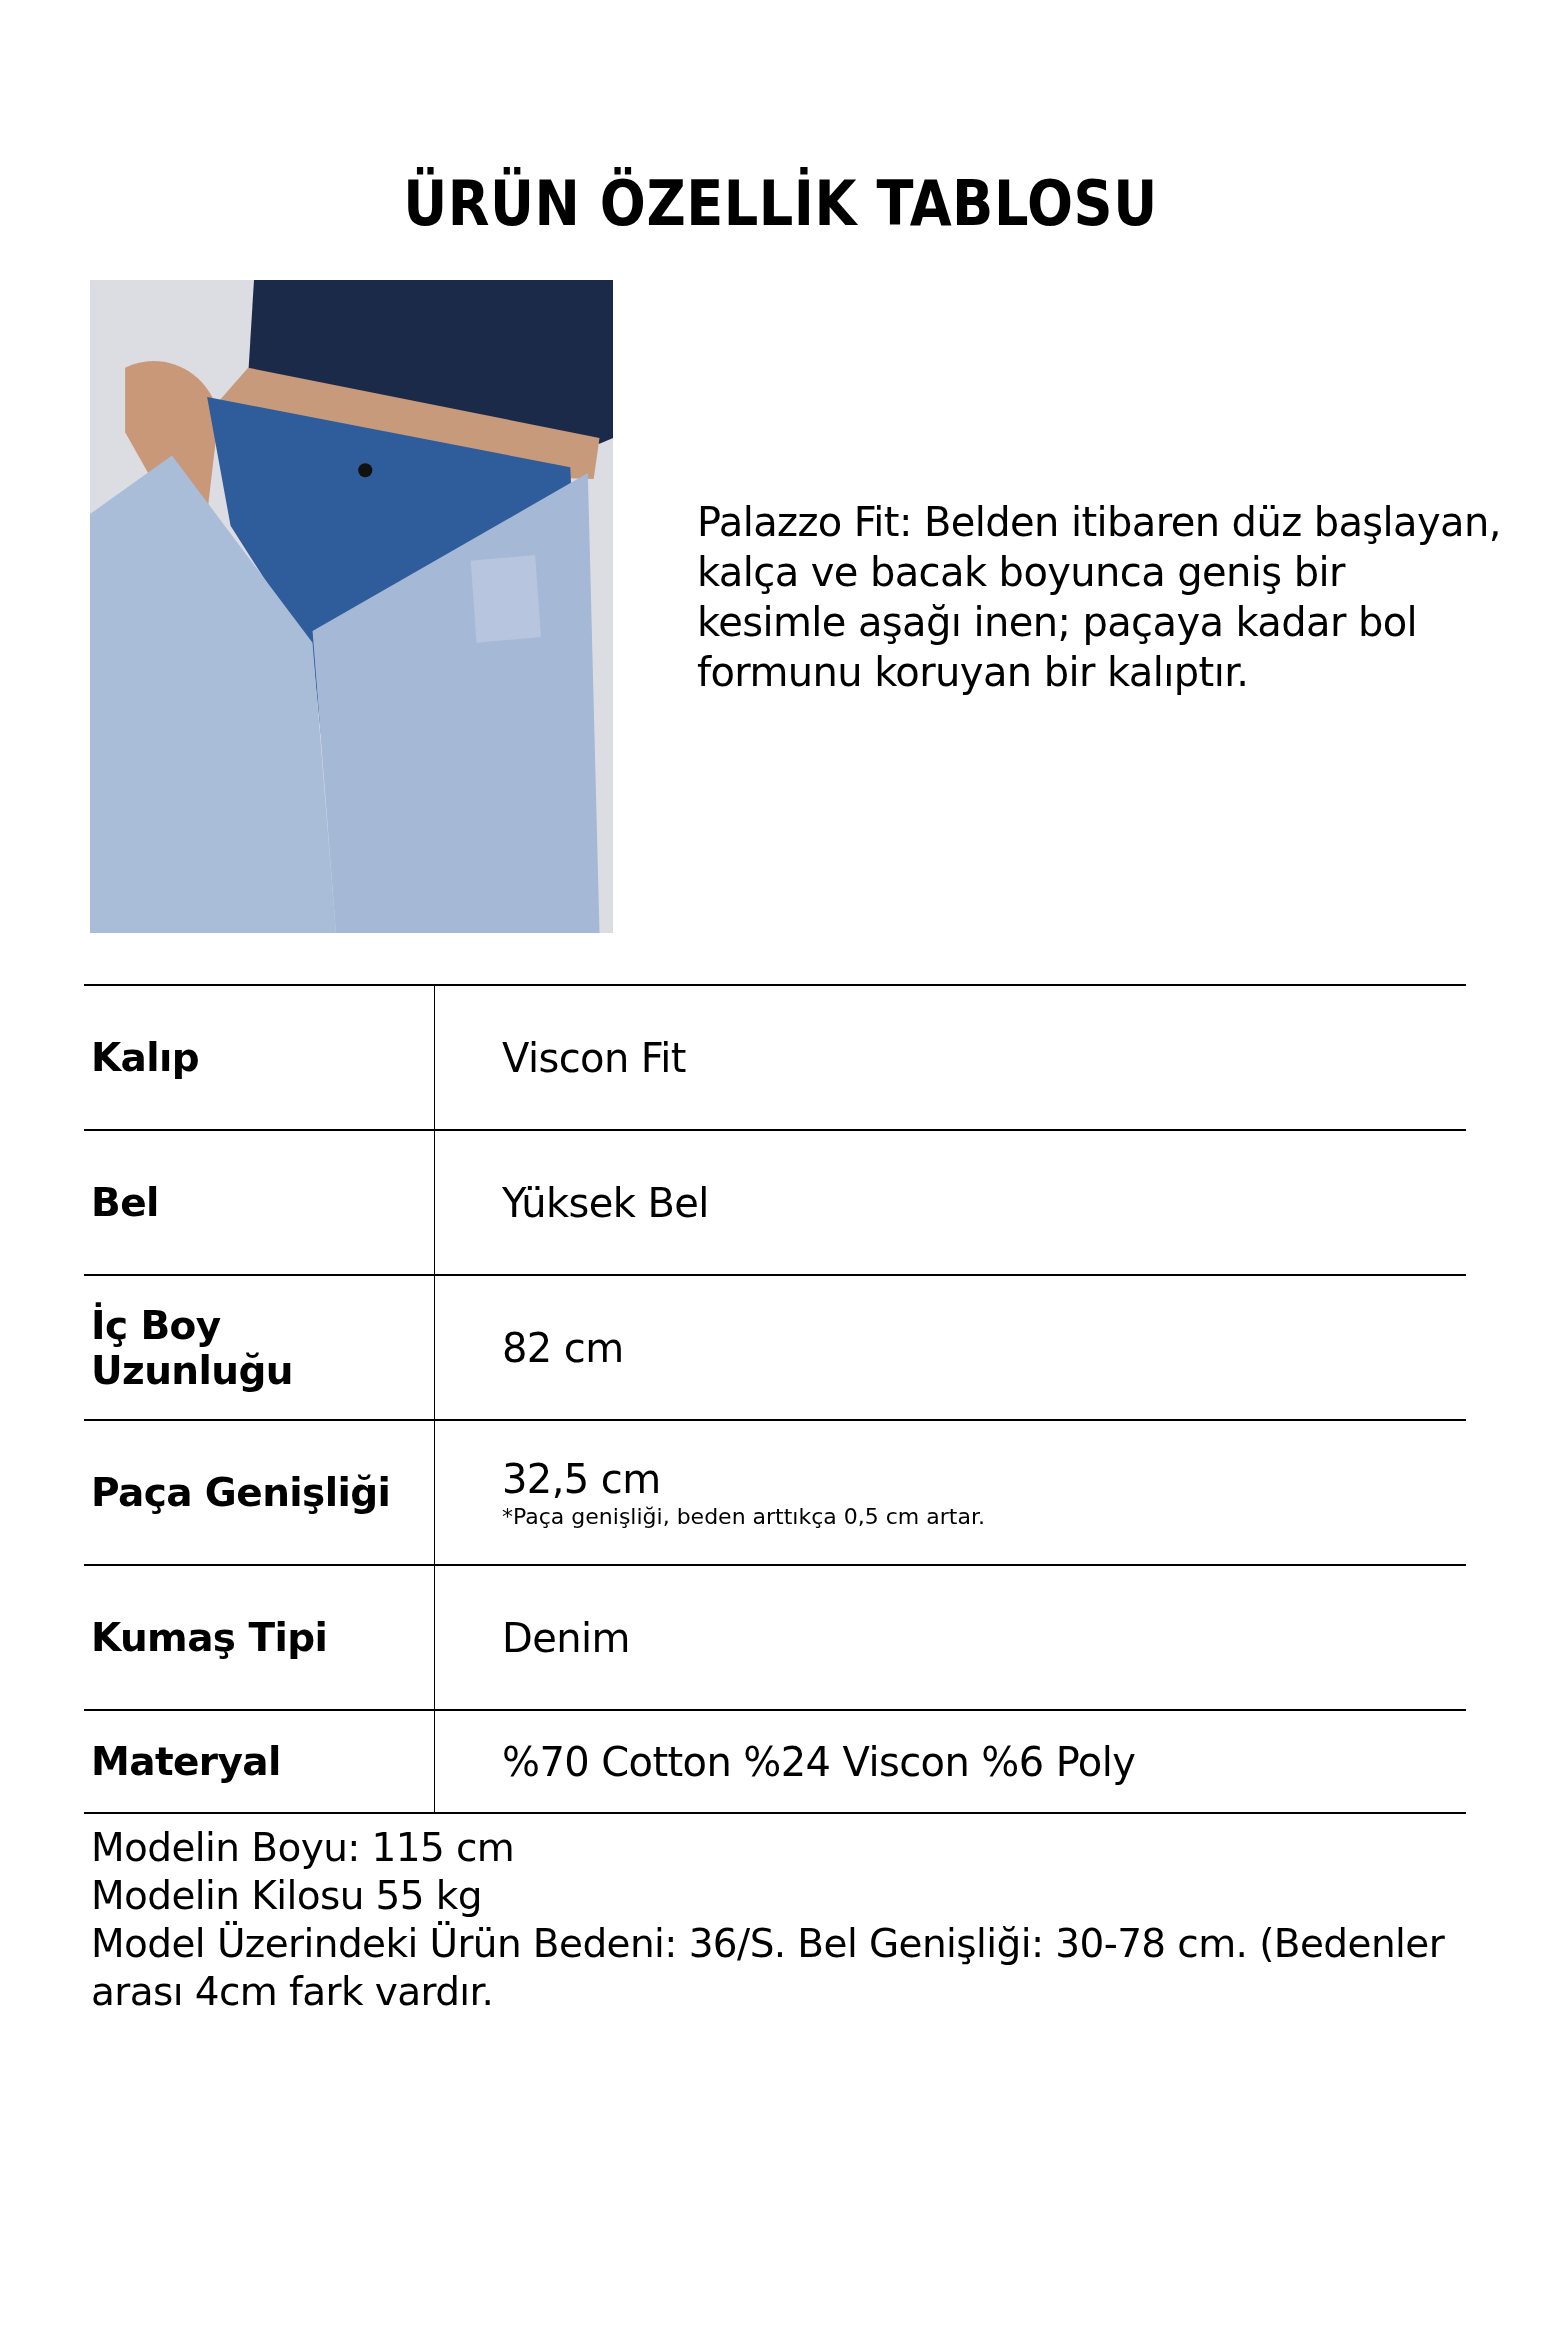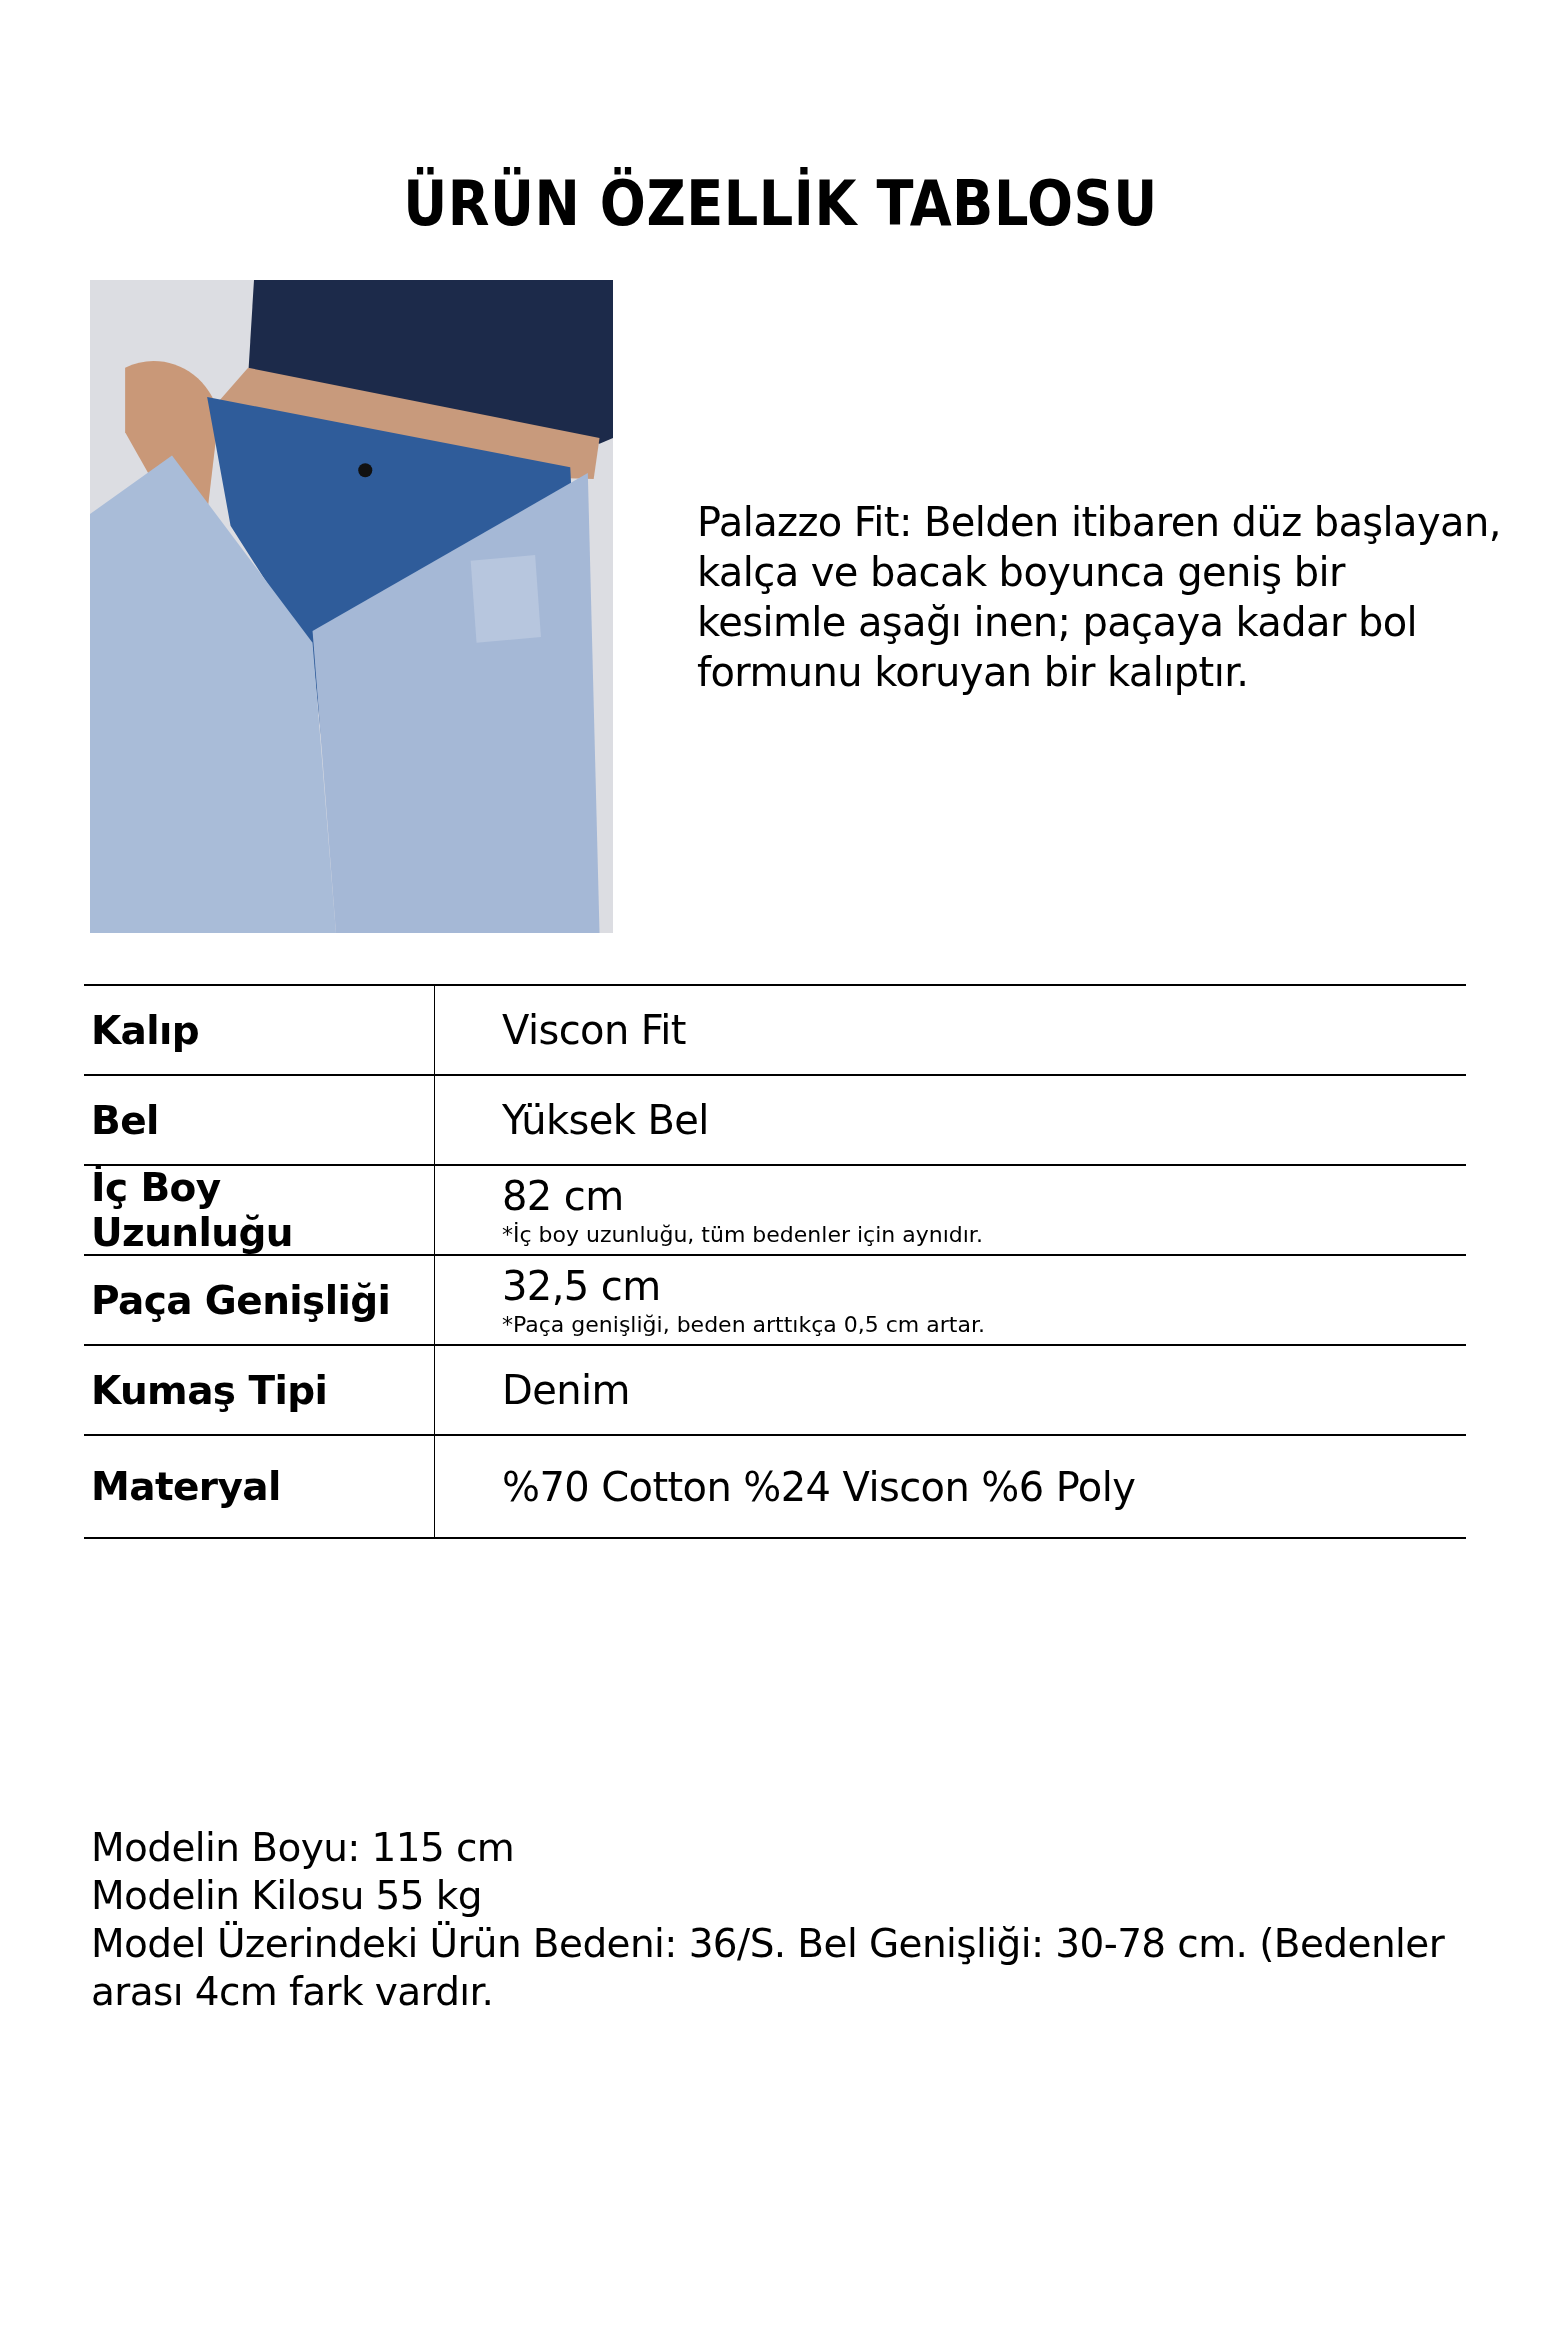--- a/index.html
+++ b/index.html
@@ -3,21 +3,21 @@
 <meta charset="utf-8">
 <style>
   html, body { margin: 0; padding: 0; background: #ffffff; }
   body { width: 1561px; height: 2342px; position: relative; overflow: hidden; color: #000; font-family: "DejaVu Sans", "Liberation Sans", sans-serif; }
   .title { position: absolute; left: 0; width: 1561px; top: 167px; text-align: center; font-size: 63px; font-weight: bold; letter-spacing: 0.6px; font-family: "DejaVu Sans", sans-serif; transform: scaleX(0.86); transform-origin: center; }
   .photo { position: absolute; left: 90px; top: 280px; width: 523px; height: 653px; overflow: hidden; background: #d9dbe0; }
   .photo svg { display: block; width: 100%; height: 100%; }
   .desc { position: absolute; left: 697px; top: 497px; width: 808px; font-size: 40px; line-height: 50px; font-family: "DejaVu Sans", sans-serif; letter-spacing: -0.6px; }
   .desc b { font-weight: normal; }
   .table { position: absolute; left: 84px; top: 984px; width: 1382px; }
-  .row { position: relative; height: 90px; border-top: 2.9px solid #000; box-sizing: border-box; display: flex; }
+  .row { position: relative; height: 145px; border-top: 2.9px solid #000; box-sizing: border-box; display: flex; }
   .row.last { border-bottom: 2.9px solid #000; height: 105px; }
   .label { width: 351px; border-right: 1.8px solid #000; box-sizing: border-box; display: flex; align-items: center; padding-left: 7px; font-size: 39px; font-weight: bold; letter-spacing: -0.6px; }
   .value { flex: 1; display: flex; flex-direction: column; justify-content: center; padding-left: 67px; font-size: 40px; letter-spacing: -0.6px; }
   .note { font-size: 22px; margin-top: 2.3px; letter-spacing: 0; }
   .footer { position: absolute; left: 91px; top: 1824px; width: 1405px; font-size: 39px; line-height: 48px; letter-spacing: -0.6px; }
   .footer div { white-space: normal; }
 </style>
 </head>
 <body>
 
@@ -51,21 +51,20 @@
   <div class="row">
     <div class="label">Bel</div>
     <div class="value">
         <span>Yüksek Bel</span>
       </div>
   </div>
   <div class="row">
     <div class="label">İç Boy Uzunluğu</div>
     <div class="value">
       <span>82 cm</span>
-      <span class="note">*İç boy uzunluğu, tüm bedenler için aynıdır.</span>
     </div>
   </div>
   <div class="row">
     <div class="label">Paça Genişliği</div>
     <div class="value">
       <span>32,5 cm</span>
       <span class="note">*Paça genişliği, beden arttıkça 0,5 cm artar.</span>
     </div>
   </div>
   <div class="row">

